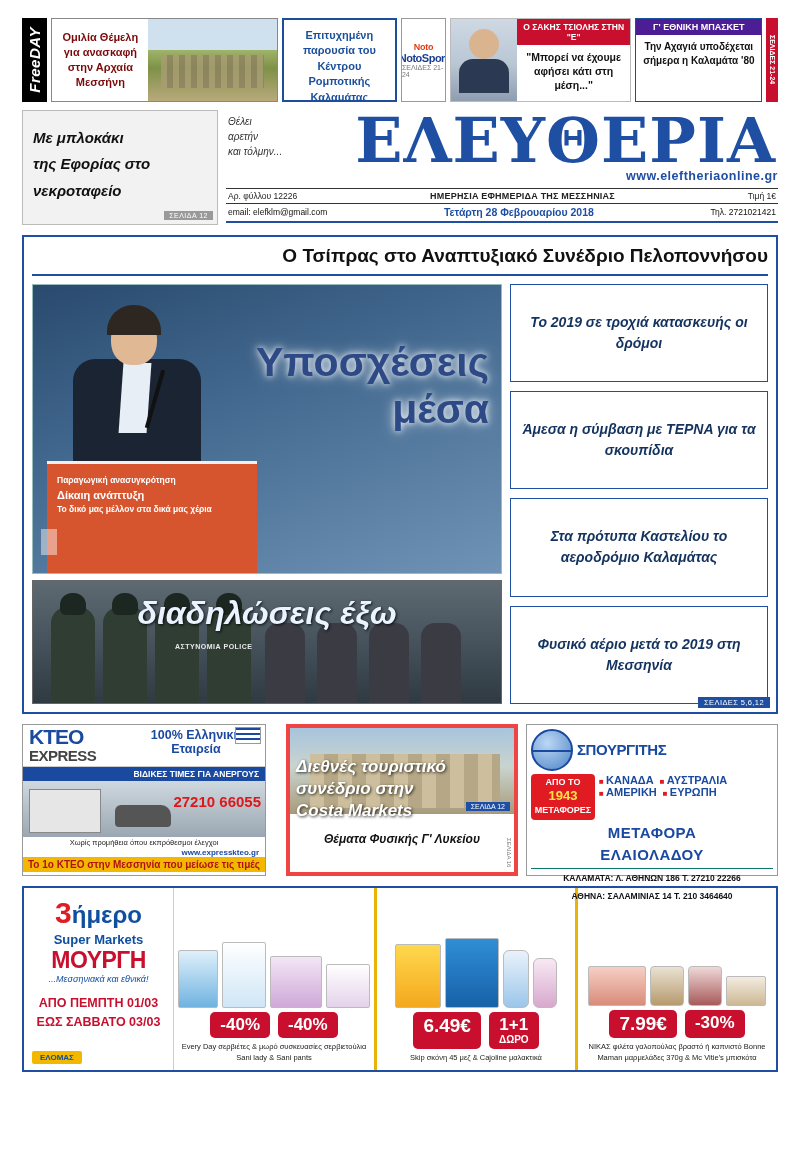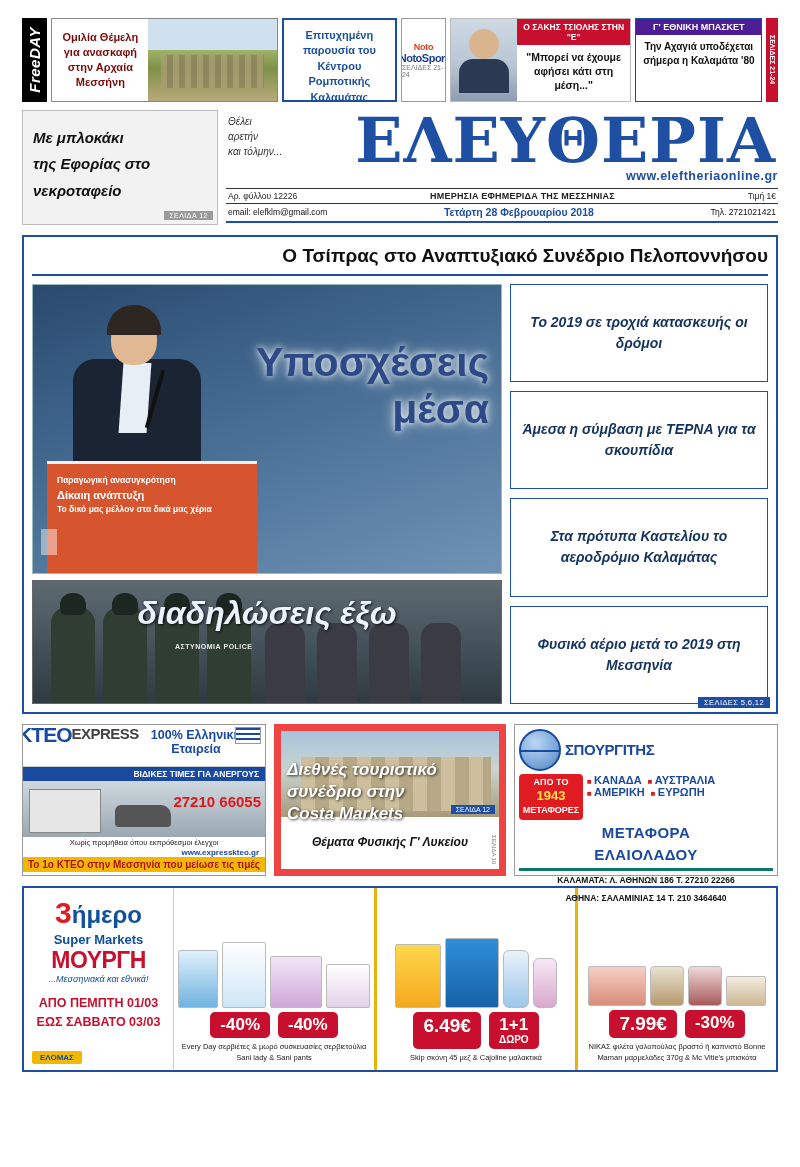--- a/index.html
+++ b/index.html
@@ -159,39 +159,39 @@
   .pagetag-blue {
     position: absolute; right: 6px; bottom: 4px; background: #1f4fa3; color: #fff;
     font-size: 7.5px; padding: 1px 6px; letter-spacing: .4px;
   }
 
   
   .row3 { display: flex; gap: 8px; margin-top: 10px; height: 152px; }
   .kteo { width: 244px; border: 1px solid #999; position: relative; background: #fff; overflow: hidden; }
   .kteo .hdr { display: flex; height: 42px; border-bottom: 1px solid #ccc; }
   .kteo .logo-k {
-    width: 104px; display: flex; flex-direction: row; justify-content: center; padding-left: 6px;
+    width: 104px; display: flex; flex-direction: column; justify-content: center; padding-left: 6px;
   }
   .kteo .logo-k .k1 { font-size: 21px; font-weight: bold; color: #1a49a0; letter-spacing: -1px; line-height: .95; }
   .kteo .logo-k .k2 { font-size: 15px; font-weight: bold; color: #444; letter-spacing: -0.5px; }
   .kteo .hdr-r { flex: 1; text-align: center; padding-top: 3px; position: relative; }
   .kteo .hdr-r .g1 { font-size: 12.5px; font-weight: bold; color: #1a49a0; }
   .kteo .hdr-r .g2 { font-size: 12.5px; font-weight: bold; color: #1a49a0; }
   .kteo .flag { position: absolute; right: 4px; top: 2px; width: 26px; height: 17px; background:
      repeating-linear-gradient(180deg,#1a49a0 0 2.5px,#fff 2.5px 5px); border: 1px solid #999; }
   .kteo .blueband { background: #1a49a0; color: #fff; font-size: 8.5px; font-weight: bold; text-align: right; padding: 2px 6px; }
   .kteo .pic { height: 56px; background: linear-gradient(180deg,#cfd8df,#9aa7b2); position: relative; }
   .kteo .pic .bld { position:absolute; left:6px; top:8px; width:72px; height:44px; background:#e6e6e6; border:1px solid #888; }
   .kteo .pic .car { position:absolute; left:92px; top:24px; width:56px; height:22px; background:#555; border-radius:6px 10px 4px 4px; }
   .kteo .pic .tel { position:absolute; right:4px; top:12px; font-size:15px; font-weight:bold; color:#e0161a; }
   .kteo .note { font-size: 7.5px; text-align: center; padding: 1px 2px; color: #222; }
   .kteo .site2 { font-size: 8px; text-align: right; padding-right: 6px; color: #1a49a0; font-weight: bold; }
   .kteo .footer { background: #f2b800; color: #b01018; font-size: 10px; font-weight: bold; text-align: center; padding: 2px; }
 
-  .tourism { width: 232px; border: 7px solid #ef4444; position: relative; overflow: hidden; }
+  .tourism { width: 232px; border: 4px solid #ef4444; position: relative; overflow: hidden; margin-left: 12px; }
   .tourism .img {
     height: 86px;
     background: linear-gradient(180deg,#a7c4dd 0%, #c9d4cf 45%, #a89a7a 100%);
     position: relative;
   }
   .tourism .img::before {
     content:""; position:absolute; left:20px; top:26px; width:190px; height:54px;
     background: repeating-linear-gradient(90deg,#cdbf9d 0 14px,#b6a886 14px 28px);
   }
   .tourism .cap {
@@ -213,21 +213,21 @@
   .sp-body { display: flex; gap: 4px; margin-top: 3px; }
   .sp-badge {
     width: 64px; background: #e11b22; color: #fff; border-radius: 4px;
     font-size: 9px; font-weight: bold; text-align: center; padding: 3px 2px; line-height: 1.3;
   }
   .sp-badge .yr { font-size: 13px; color: #ffe24a; }
   .sp-countries { flex: 1; }
   .sp-countries .r { display: flex; gap: 6px; font-size: 11px; font-weight: bold; color: #1a49a0; }
   .sp-countries .r span::before { content: "\25A0  "; color: #e11b22; font-size: 8px; }
   .sp-mid { text-align: center; font-size: 15px; font-weight: bold; color: #1a49a0; letter-spacing: .5px; margin-top: 4px; line-height: 1.2; }
-  .sp-foot { border-top: 3px solid #0f766e; margin-top: 4px; font-size: 8.5px; font-weight: bold; text-align: center; color: #111; line-height: 1.6; padding-top: 3px; }
+  .sp-foot { border-top: 1px solid #0f766e; margin-top: 4px; font-size: 8.5px; font-weight: bold; text-align: center; color: #111; line-height: 1.6; padding-top: 3px; }
 
   
   .bottomad { border: 2px solid #1f4fa3; margin-top: 10px; height: 186px; display: flex; }
   .ba-left { width: 150px; border-right: 1px solid #ccc; padding: 8px 6px; text-align: center; position: relative; }
   .ba-left .d3 { font-size: 24px; font-weight: bold; color: #0f4fa0; }
   .ba-left .d3 .num { font-size: 30px; color: #e11b22; }
   .ba-left .sm { font-size: 13px; font-weight: bold; color: #0f4fa0; margin-top: 2px; }
   .ba-left .brand { font-size: 23px; font-weight: bold; color: #c8102e; letter-spacing: -0.5px; }
   .ba-left .tagline { font-size: 9px; font-style: italic; color: #0f4fa0; }
   .ba-left .dates { font-size: 12.5px; font-weight: bold; color: #c8102e; margin-top: 10px; line-height: 1.5; }

